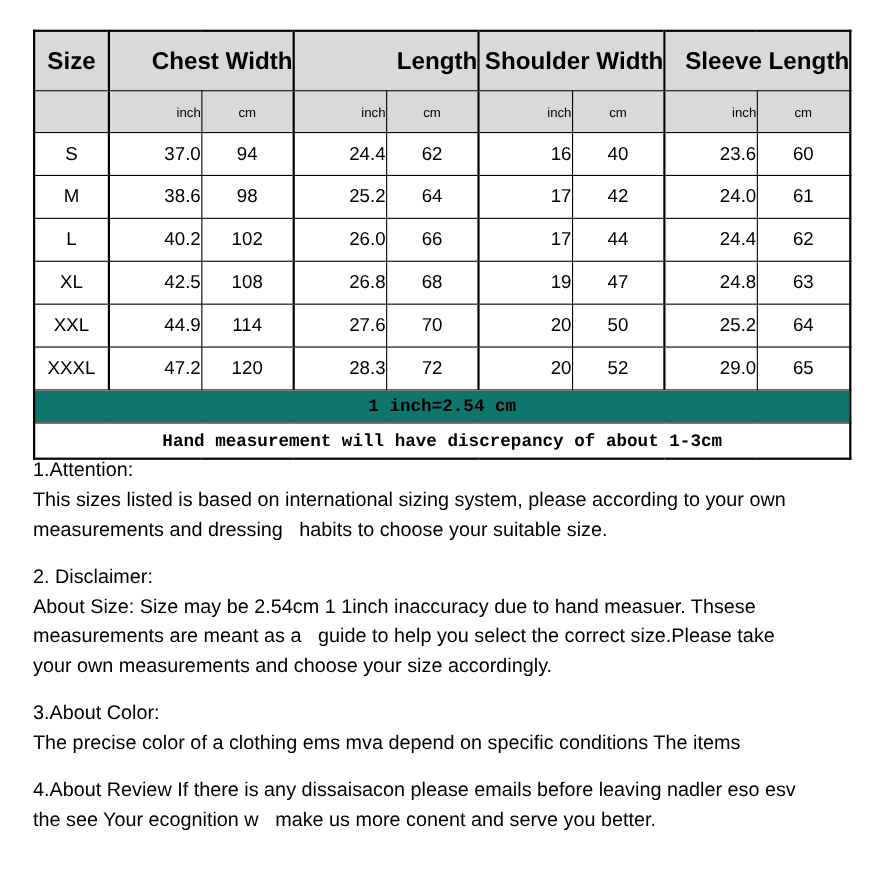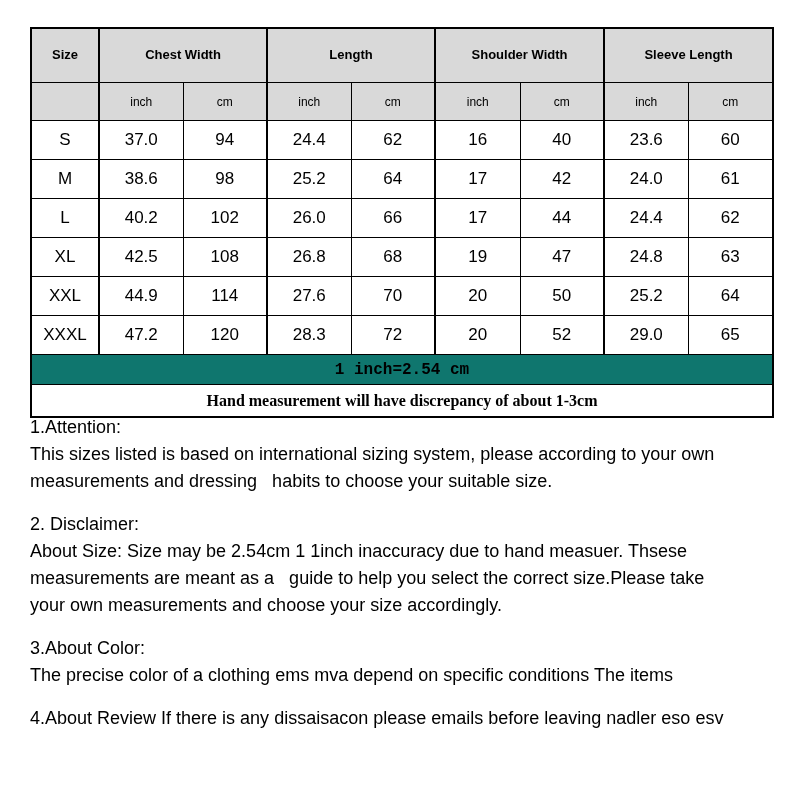--- a/index.html
+++ b/index.html
@@ -26,25 +26,25 @@
     border: 2px solid #000000;
     font-family: "Liberation Sans", sans-serif;
   }
   .size-table th, .size-table td {
     border: 1px solid #000000;
     text-align: center;
     vertical-align: middle;
     padding: 0;
     overflow: hidden;
   }
-  .size-table .grp { border-left-width: 2px; }
+  .size-table .grp { border-left-width: 2px; text-align: right; }
   .hdr-row1 th {
     height: 53px;
     background: #d9d9d9;
-    font-size: 13px;
+    font-size: 22px;
     font-weight: bold;
     line-height: 1.25;
   }
   .hdr-row2 td {
     height: 37px;
     background: #d9d9d9;
     font-size: 12px;
     font-weight: normal;
   }
   .data-row td {
@@ -54,21 +54,21 @@
   }
   .foot-row1 td {
     height: 29px;
     font-family: "Liberation Mono", monospace;
     font-weight: bold;
     font-size: 16px;
     background: #0f766e;
   }
   .foot-row2 td {
     height: 31px;
-    font-family: Liberation Serif, serif;
+    font-family: Liberation Mono, monospace;
     font-weight: bold;
     font-size: 16px;
     background: #ffffff;
   }
   .notes {
     position: absolute;
     left: 30px;
     top: 414px;
     width: 740px;
     font-size: 18px;
@@ -201,16 +201,17 @@
       <div class="note-line">About Size: Size may be 2.54cm 1 1inch inaccuracy due to hand measuer. Thsese</div>
       <div class="note-line">measurements are meant as a   guide to help you select the correct size.Please take</div>
       <div class="note-line">your own measurements and choose your size accordingly.</div>
     </div>
     <div class="note-section">
       <div class="note-line">3.About Color:</div>
       <div class="note-line">The precise color of a clothing ems mva depend on specific conditions The items</div>
     </div>
     <div class="note-section">
       <div class="note-line">4.About Review If there is any dissaisacon please emails before leaving nadler eso esv</div>
+      <div class="note-line">the see Your ecognition w   make us more conent and serve you better.</div>
     </div>
   </div>
 
 </div>
 
 </body></html>

